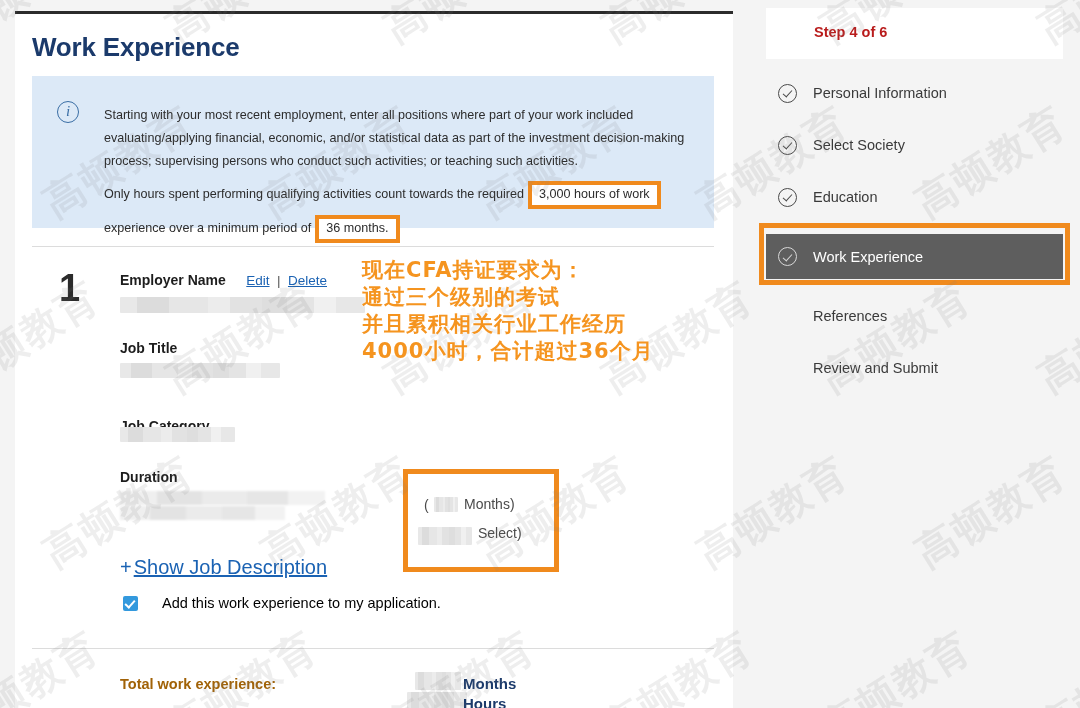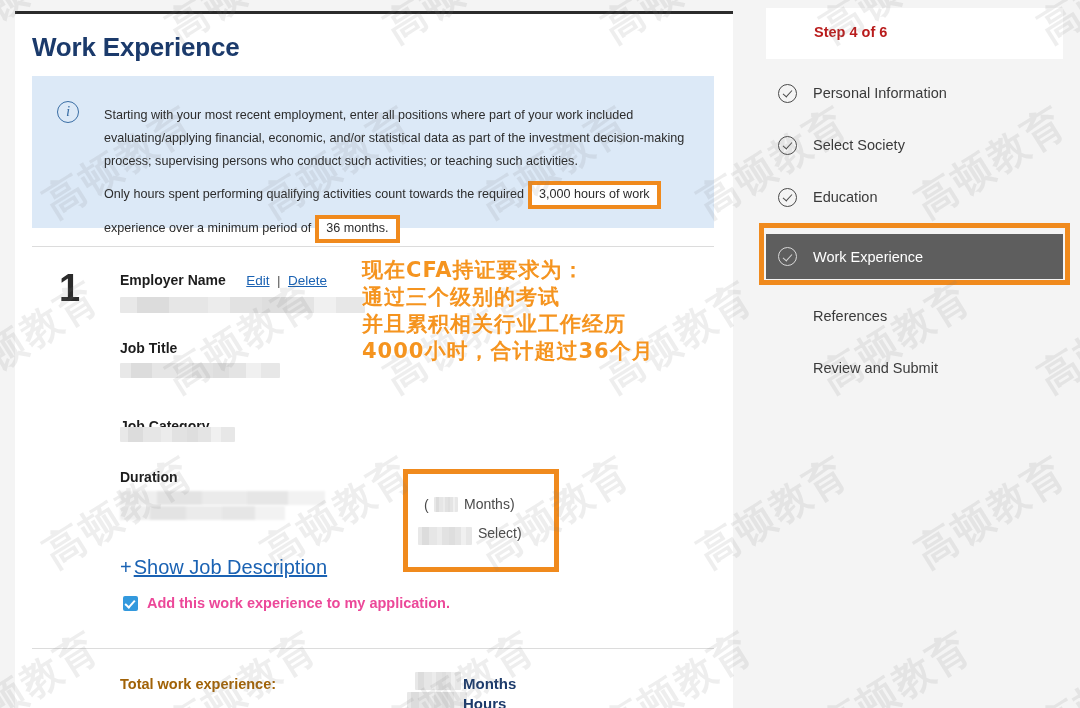--- a/index.html
+++ b/index.html
@@ -199,24 +199,23 @@
   .cb::after {
     content: "";
     position: absolute;
     left: 4px; top: 2px;
     width: 4px; height: 8px;
     border: solid #fff;
     border-width: 0 2px 2px 0;
     transform: rotate(42deg);
   }
   .cb-label {
-    margin-left: 9px;
+    margin-left: 24px;
     font-size: 14.5px;
-    color: #ec4899;
-    font-weight: bold;
+    color: #000000;
   }
 
   
   .total-label {
     position: absolute;
     left: 105px; top: 662px;
     font-size: 14.5px;
     font-weight: 700;
     color: #a16207;
   }

